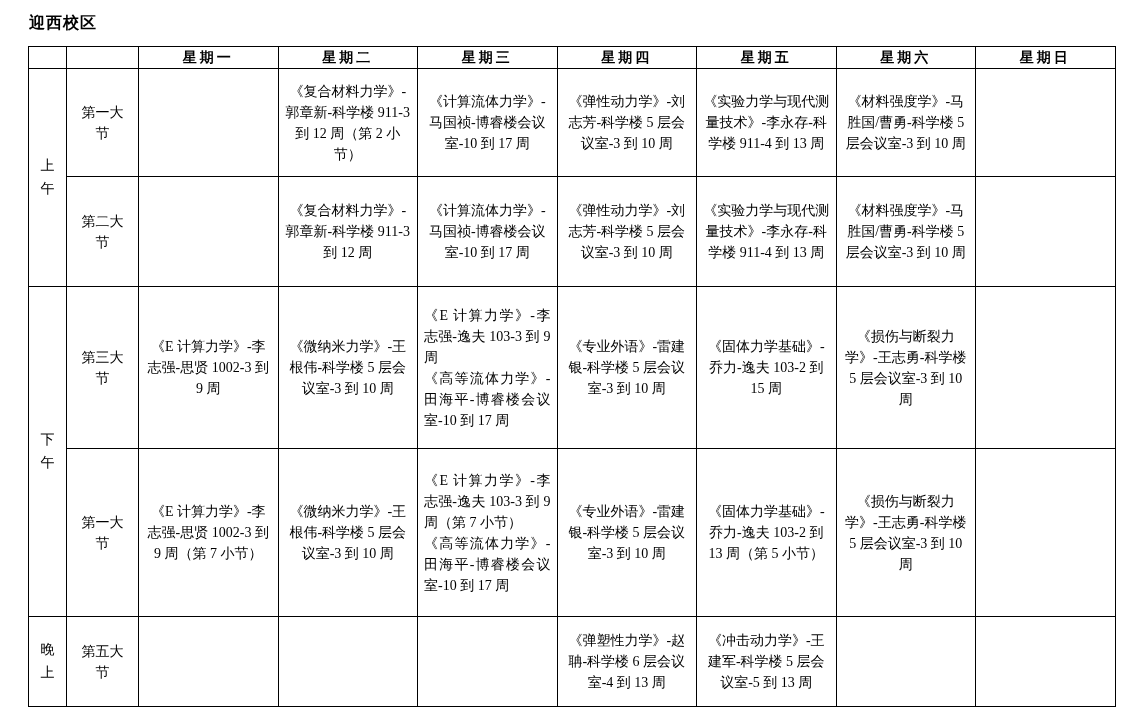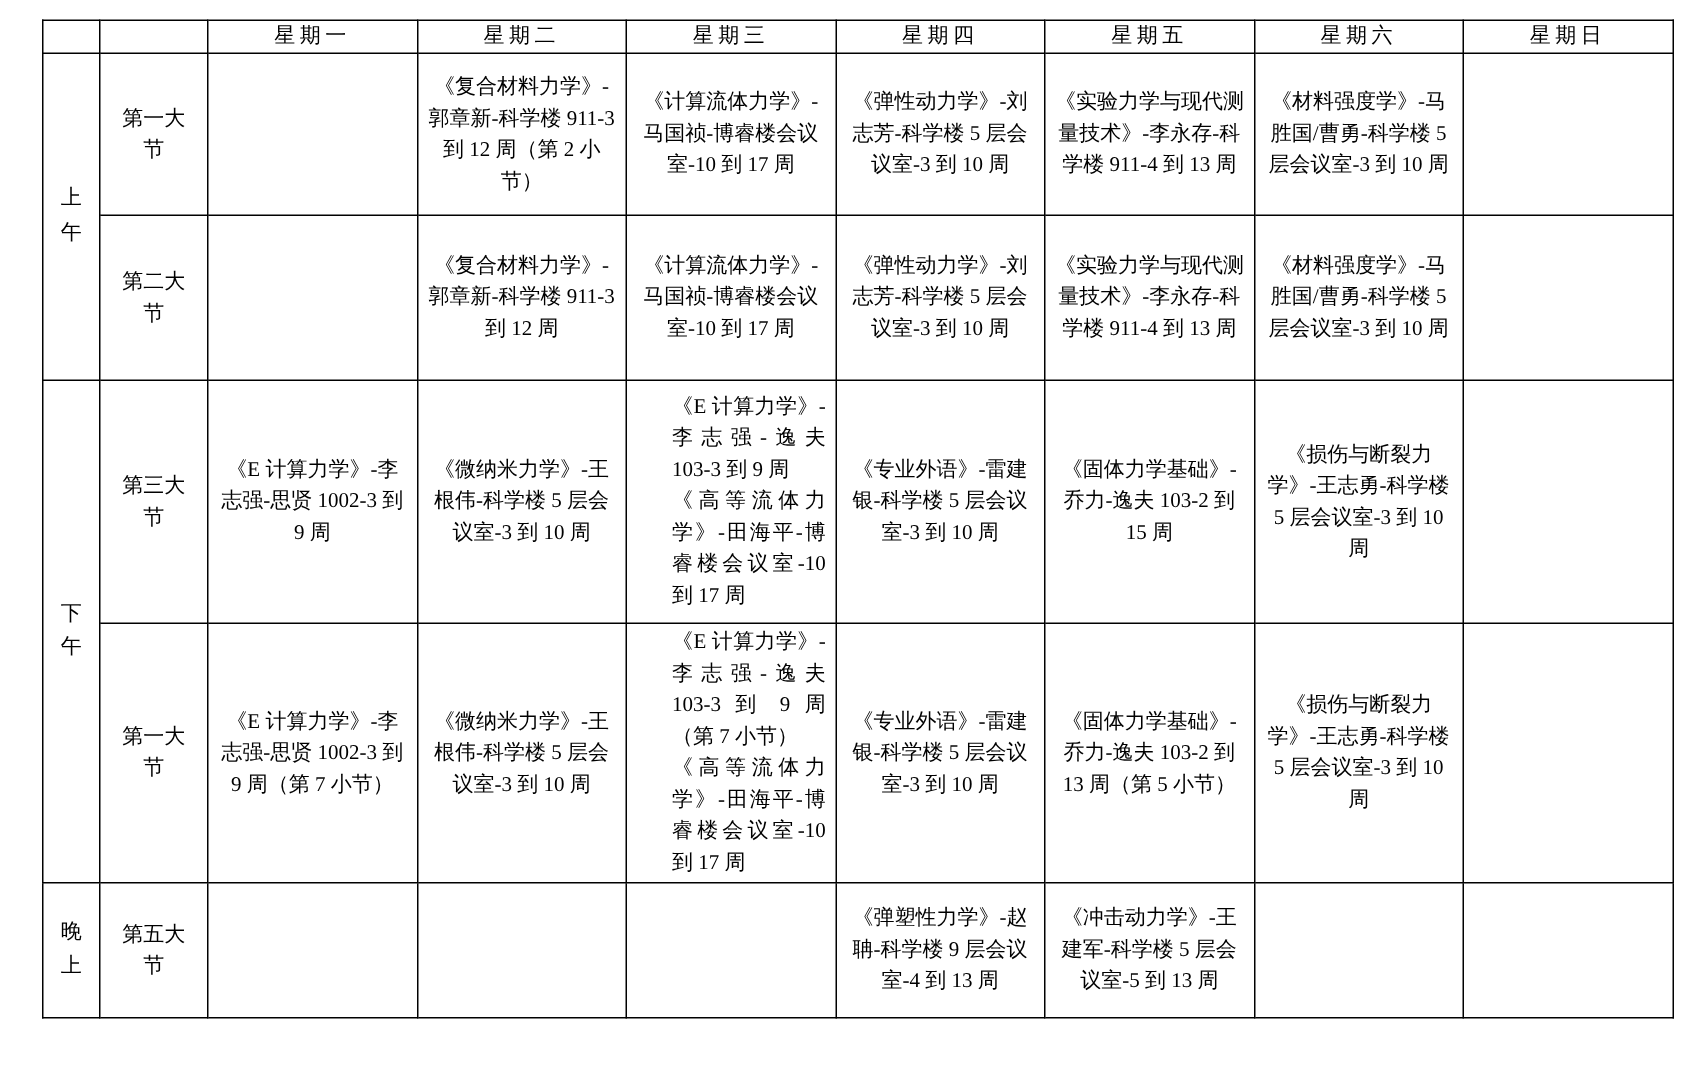--- a/index.html
+++ b/index.html
@@ -35,45 +35,47 @@
     line-height: 1.5;
     vertical-align: middle;
     text-align: center;
     padding: 2px 1px;
     overflow: hidden;
   }
   thead th {
     height: 22px;
     padding: 0 2px;
     letter-spacing: 3px;
+    font-weight: bold;
   }
   .period-cell .vstack {
     width: 1em;
     margin: 16px auto;
     word-break: break-all;
     line-height: 1.6;
     text-align: center;
   }
   .section-cell .wrap3 {
     width: 3.2em;
     margin: 0 auto;
     word-break: break-all;
   }
   td.class-cell { padding: 2px 6px; }
   td.class-cell.multi {
     text-align: justify;
     text-justify: inter-ideograph;
   }
-  td.class-cell.multi .course { text-align: justify; margin-left: 24px; }
+  td.class-cell.multi .course { text-align: justify; }
   .course { margin: 0; }
 </style>
 </head>
 <body>
 
 <div class="page">
+  <h1 class="doc-title">迎西校区</h1>
 
   <table class="schedule">
     <colgroup>
       <col class="c-period">
       <col class="c-section">
       <col class="c-day">
         <col class="c-day">
         <col class="c-day">
         <col class="c-day">
       <col class="c-day">
@@ -200,21 +202,21 @@
           <td class="period-cell" rowspan="1">
             <div class="vstack">晚上</div>
           </td>
           <td class="section-cell">
             <div class="wrap3">第五大节</div>
           </td>
           <td class="class-cell"></td>
           <td class="class-cell"></td>
           <td class="class-cell"></td>
           <td class="class-cell">
-            <div class="course">《弹塑性力学》-赵聃-科学楼 9 层会议室-4 到 13 周</div>
+            <div class="course">《弹塑性力学》-赵聃-科学楼 6 层会议室-4 到 13 周</div>
           </td>
           <td class="class-cell">
             <div class="course">《冲击动力学》-王建军-科学楼 5 层会议室-5 到 13 周</div>
           </td>
           <td class="class-cell"></td>
           <td class="class-cell"></td>
         </tr>
       </tbody>
   </table>
 </div>

